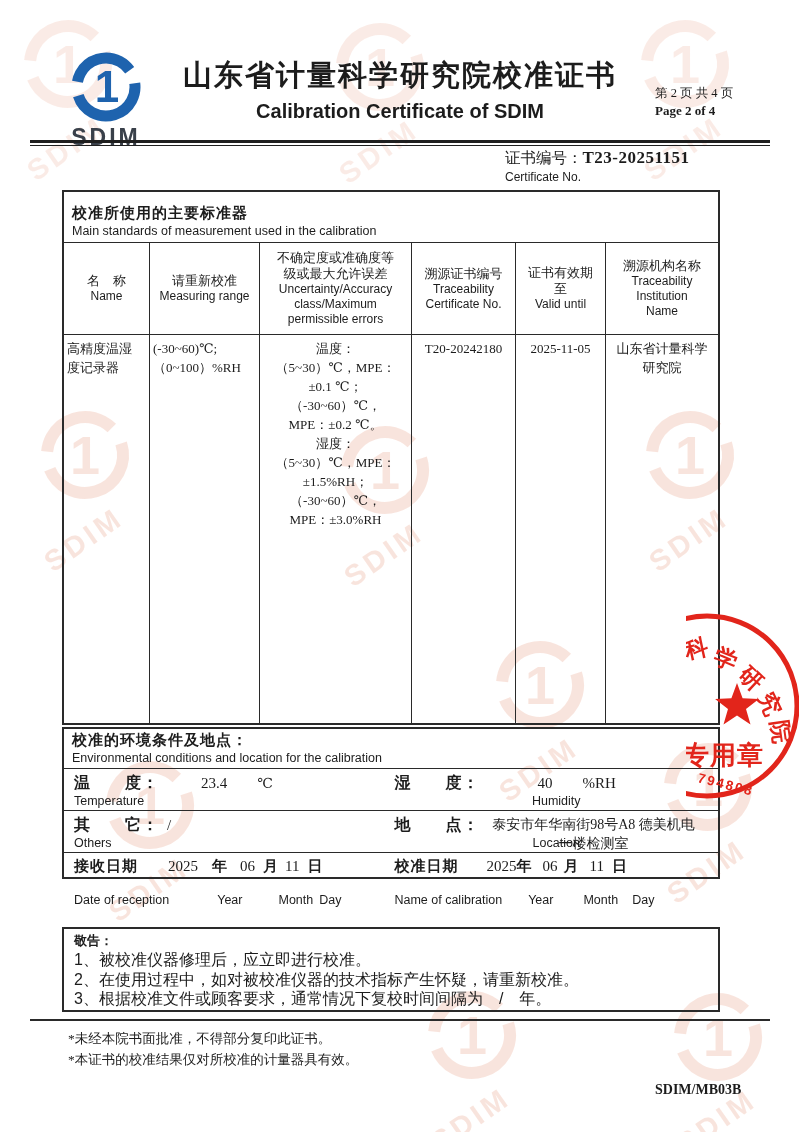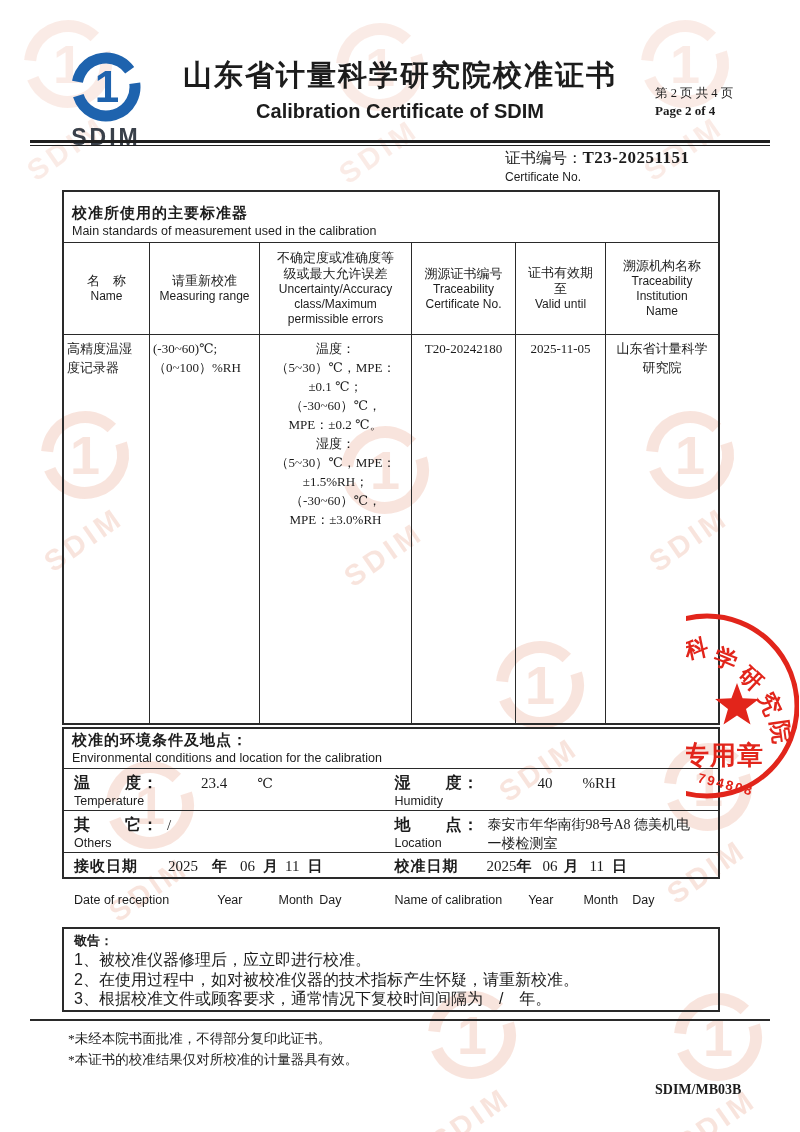--- a/index.html
+++ b/index.html
@@ -51,21 +51,21 @@
   .dcell{border-right:1.5px solid #2a2a2a;box-sizing:border-box;padding:4px 3px;
          font-size:13px;line-height:19px;white-space:pre-line;}
   .dcell:last-child{border-right:none;flex:1;}
   .w1{width:86px;} .w2{width:110px;} .w3{width:152px;} .w4{width:104px;} .w5{width:90px;}
 
   .boxB{left:62px;top:727px;width:658px;height:152px;border:2px solid #2a2a2a;box-sizing:border-box;
         display:flex;flex-direction:column;}
   .rowB{border-bottom:1.5px solid #2a2a2a;box-sizing:border-box;display:flex;}
   .rowB:last-child{border-bottom:none;flex:1;}
   .half{width:49%;padding:4px 0 2px 10px;box-sizing:border-box;}
-  .half.r{width:51%;}
+  .half.r{width:51%;text-align:center;}
   .l1{display:flex;align-items:baseline;}
   .zlab{font:600 16px "Liberation Sans",sans-serif;letter-spacing:1px;white-space:pre;}
   .val{font-size:15px;}
   .elab{font:12.5px "Liberation Sans",sans-serif;margin-top:0px;}
   .locval{font-size:14px;line-height:19px;width:212px;white-space:normal;display:inline-block;vertical-align:top;}
 
   .dl1{display:flex;align-items:baseline;font-size:15px;}
   .dl1 .zlab{font-size:15px;}
   .dl2{display:flex;font:12.5px "Liberation Sans",sans-serif;margin-top:17px;}
 

